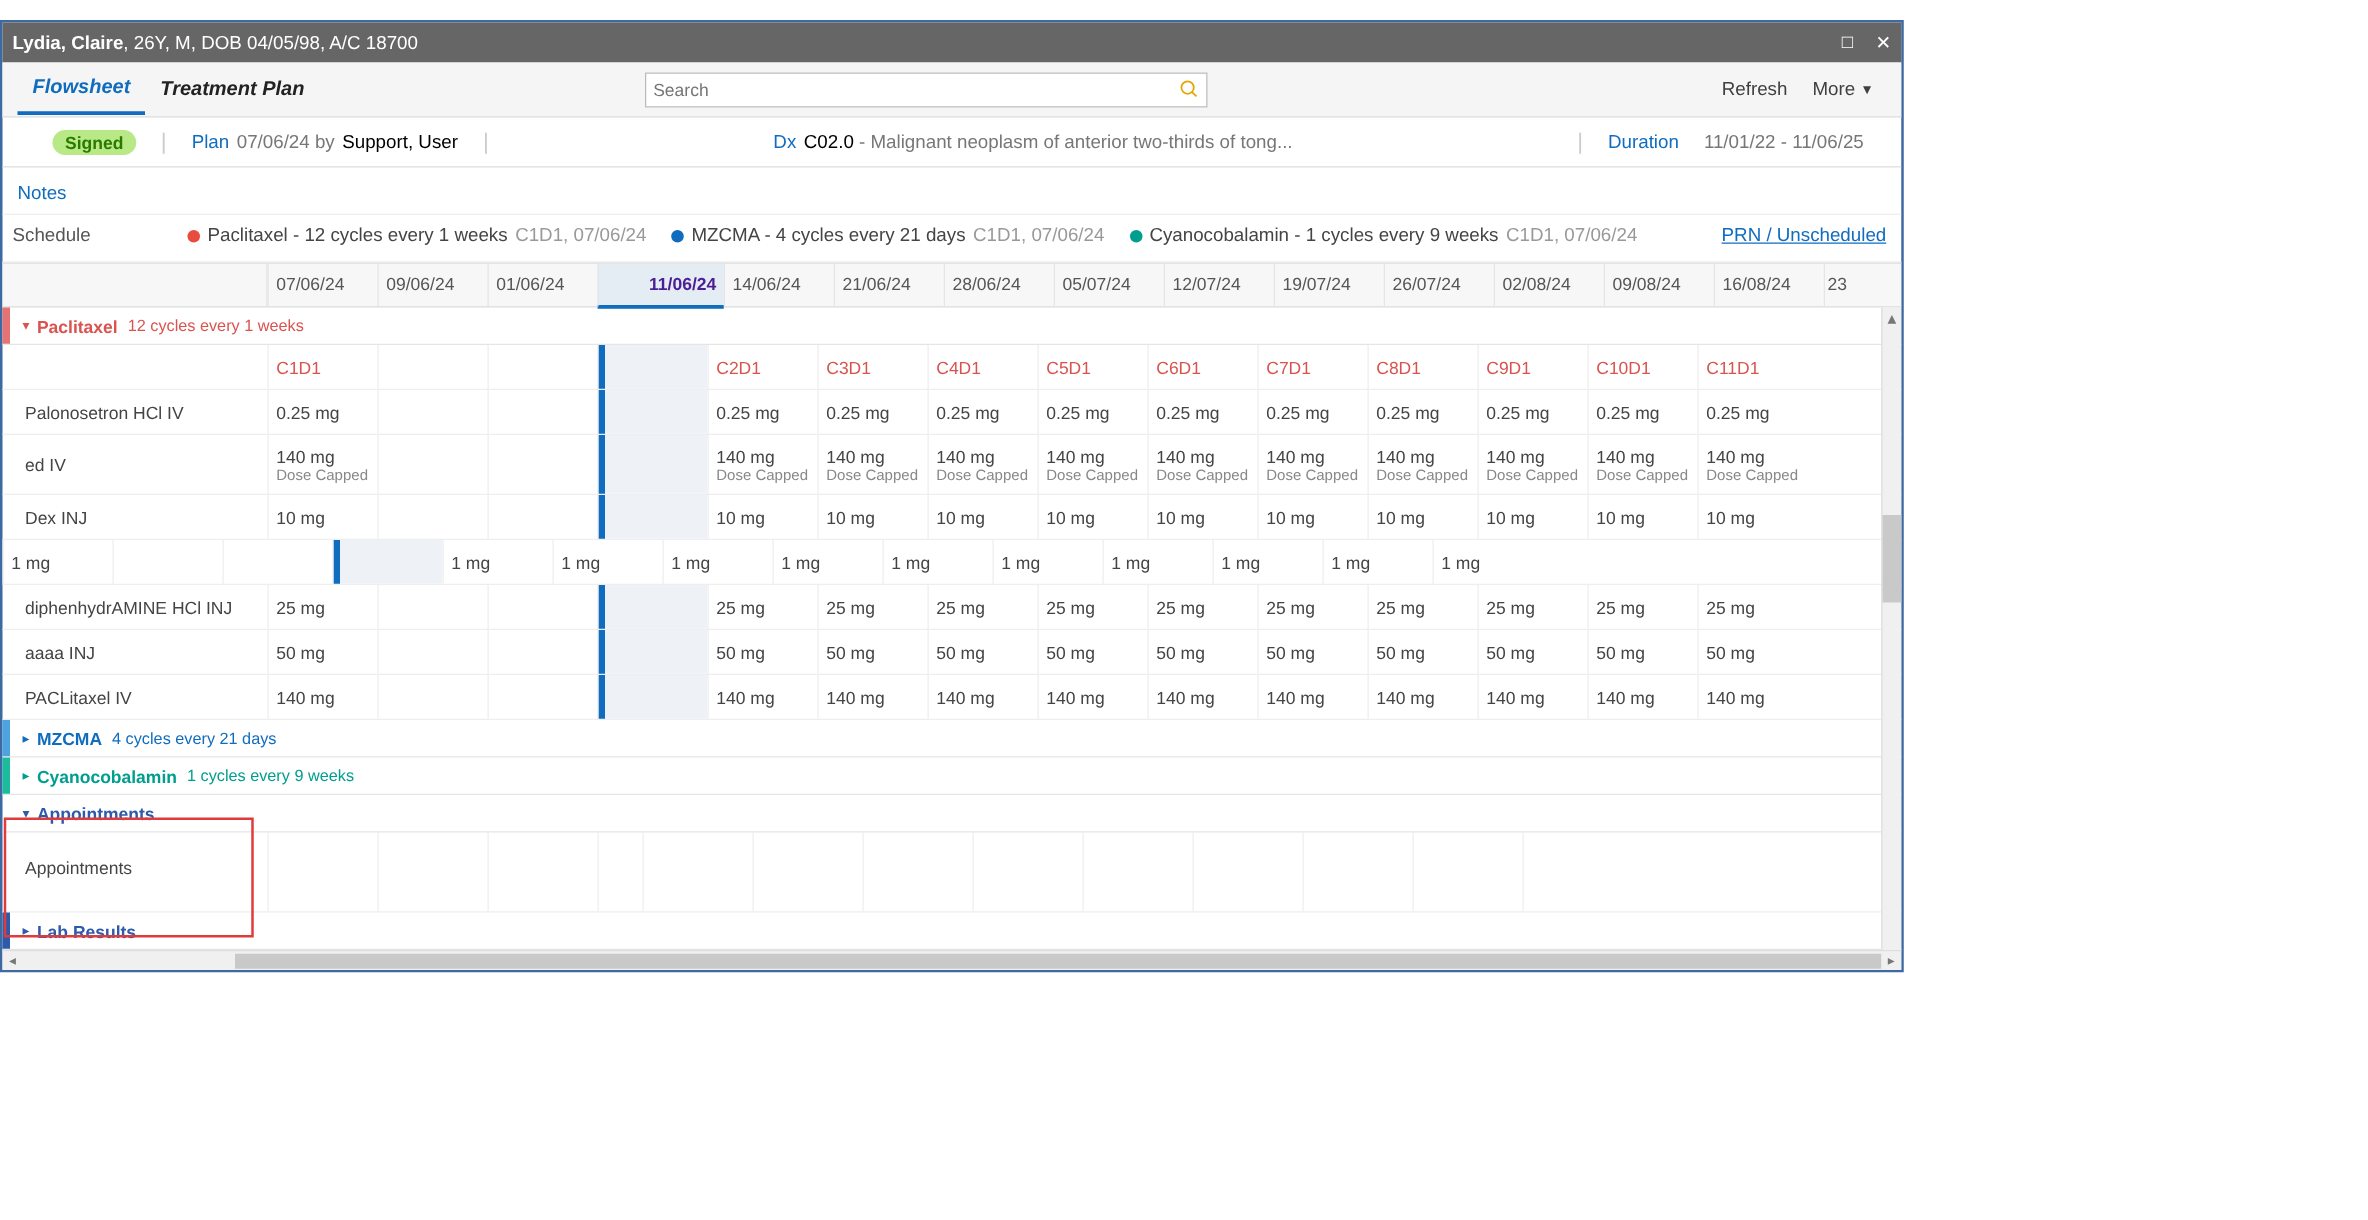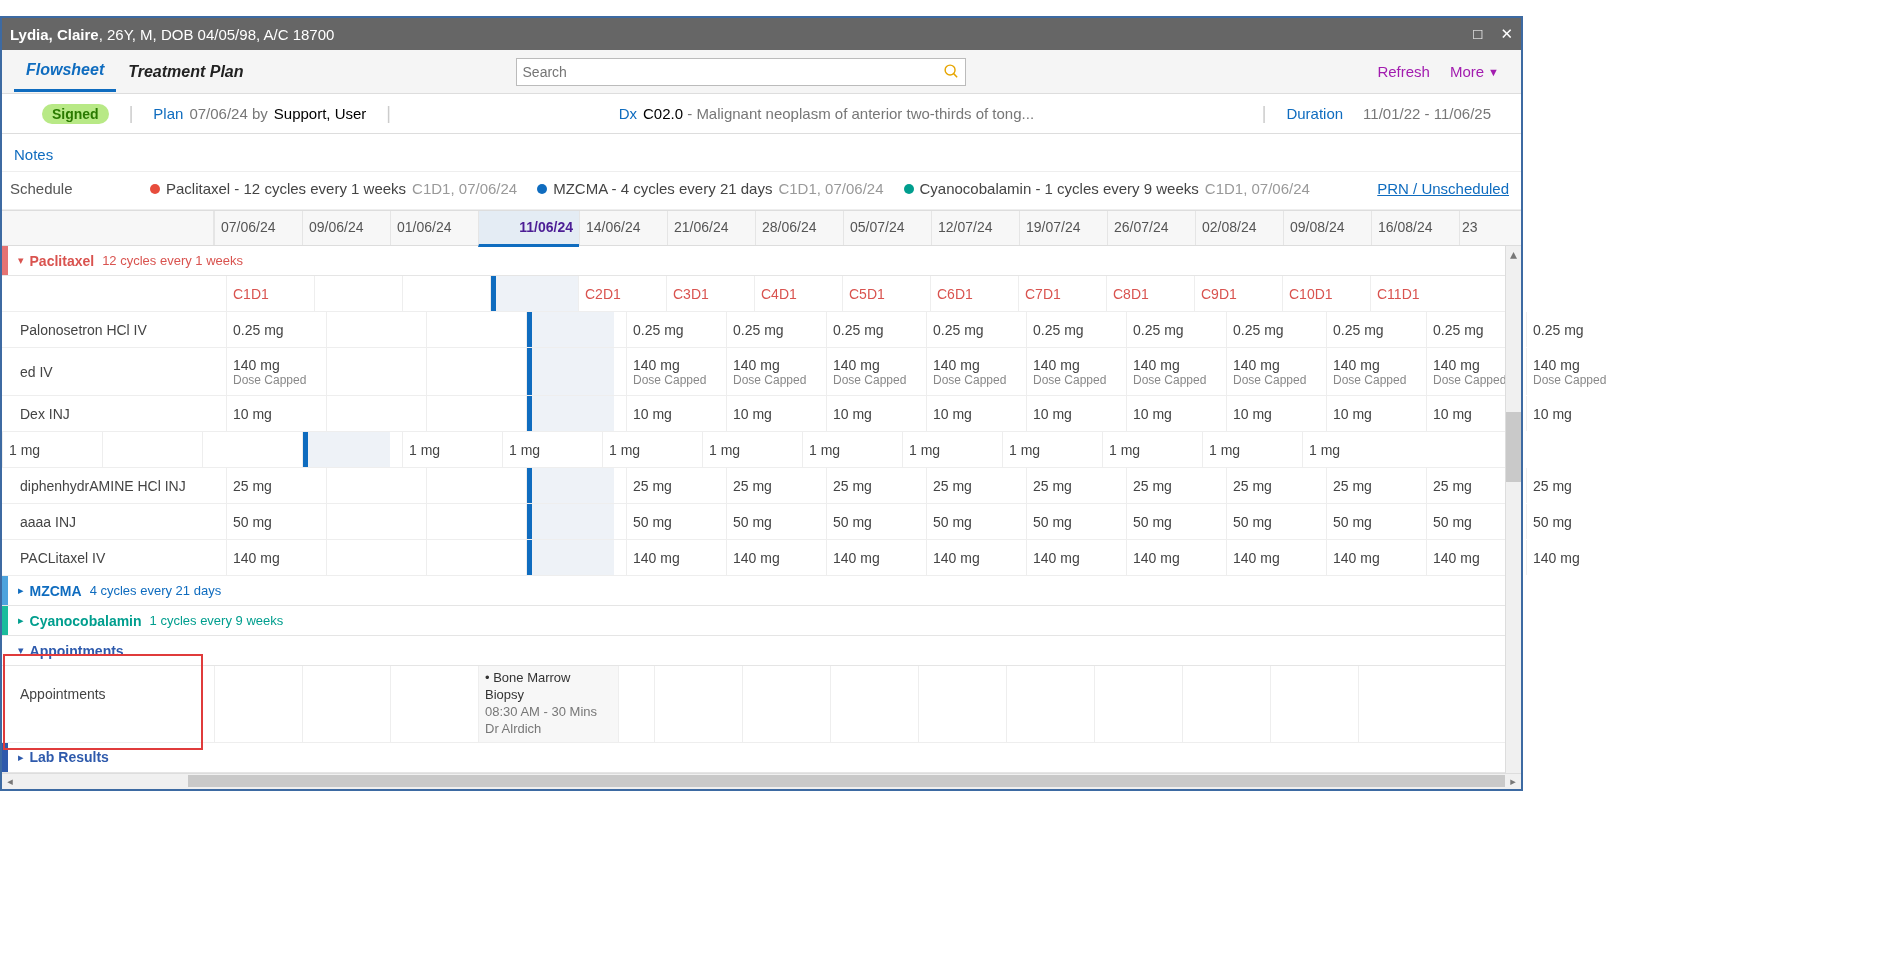--- a/index.html
+++ b/index.html
@@ -61,21 +61,21 @@
     border: 1px solid #bbb;
     font-size: 14px;
     color: #888;
   }
   .searchwrap .sicon {
     position: absolute;
     right: 6px; top: 5px;
     color: #e6a500;
   }
   .tabsrow .spacer { flex: 1; }
-  .tabsrow .btn { font-size: 15px; padding: 6px 10px; cursor: pointer; color: #a21caf; }
+  .tabsrow .btn { font-size: 15px; padding: 6px 10px; cursor: pointer; color: #404040; }
   .tabsrow .more { display:flex; align-items:center; gap:4px;}
   
   .inforow {
     display: flex;
     align-items: center;
     height: 40px;
     border-bottom: 1px solid #ddd;
     font-size: 15px;
     padding: 0 30px 0 40px;
   }
@@ -124,21 +124,21 @@
 
   .grouphead { display:flex; align-items:center; height:30px; padding-left:8px; font-size:14px; border-bottom:1px solid #e5e5e5; position:relative;}
   .grouphead .bar { position:absolute; left:0; top:0; bottom:0; width:6px;}
   .grouphead .chev { color:inherit; margin:0 6px 0 8px; font-size:11px;}
   .grouphead .gname { font-weight:600; }
   .grouphead .gsub { font-size:13px; margin-left:8px;}
   .g-red { color:#d9534f; } .g-red .bar{ background:#e57373;}
   .g-blue{ color:#0f6cbf;} .g-blue .bar{ background:#4da3dd;}
   .g-teal{ color:#009e8e;} .g-teal .bar{ background:#1abc9c;}
   .g-navy{ color:#2e5aac;} .g-navy .bar{ background:#2e5aac;}
-  .drow { display:flex; height:36px; border-bottom:1px solid #eee;gap:12px;}
+  .drow { display:flex; height:36px; border-bottom:1px solid #eee;}
   .drow.tall { height:48px;}
   .drow .rlabel { width:212px; flex-shrink:0; padding:8px 6px 8px 18px; color:#444; font-size:14px; display:flex; align-items:center;}
   .drow .rcell { width:88px; flex-shrink:0; border-left:1px solid #eee; padding:4px 6px; font-size:14px; color:#444; display:flex; flex-direction:column; justify-content:center;}
   .drow .rcell .sub { font-size:12px; color:#888;}
   .drow .rcell.marker { position:relative; background:#eef2f7;}
   .drow .rcell.marker::before { content:""; position:absolute; left:0; top:0; bottom:0; width:5px; background:#0f6cbf;}
   .drow .rcell.cycle { color:#d9534f; font-weight:500;}
   .drow .rcell.empty { }
 
   
@@ -591,25 +591,20 @@
       <span class="bar" style="background:transparent;"></span>
         <span class="chev">▾</span>
       <span class="gname">Appointments</span>
     </div>
 
     <div class="apptrow">
       <div class="rlabel">Appointments</div>
       <div class="ecell"></div>
         <div class="ecell"></div>
         <div class="ecell"></div>
-      <div class="apptcell">
-        <div class="t">• <span>Bone Marrow Biopsy</span></div>
-        <div>08:30 AM - 30 Mins</div>
-        <div>Dr Alrdich</div>
-      </div>
       <div class="ecell" style="width:36px;"></div>
       <div class="ecell"></div>
         <div class="ecell"></div>
         <div class="ecell"></div>
         <div class="ecell"></div>
         <div class="ecell"></div>
         <div class="ecell"></div>
         <div class="ecell"></div>
         <div class="ecell"></div>
         <div class="ecell"></div>

